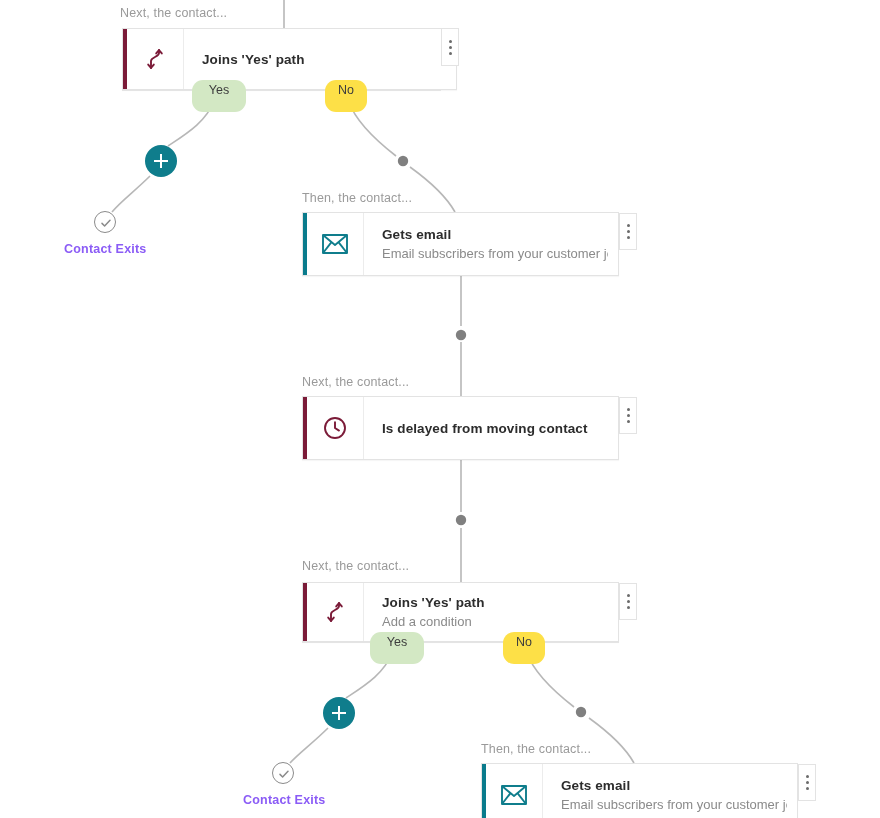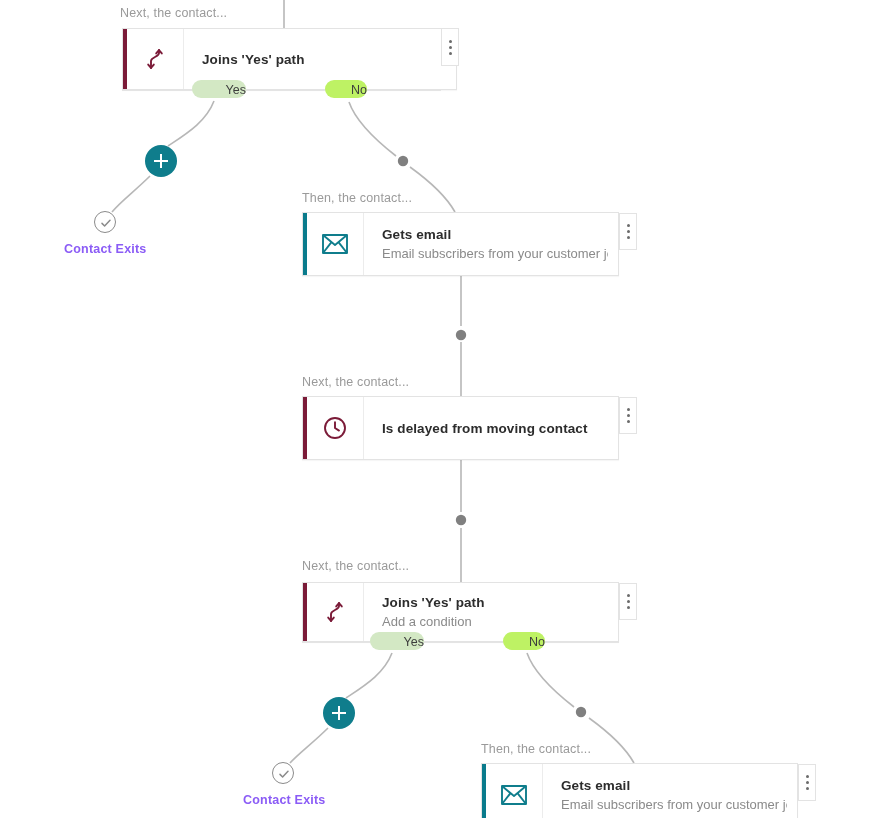--- a/index.html
+++ b/index.html
@@ -105,30 +105,30 @@
     position: absolute;
     font-size: 12.5px;
     color: #9a9a9a;
     letter-spacing: 0.15px;
     white-space: nowrap;
   }
 
   
   .pill {
     position: absolute;
-    height: 18px;
+    height: 32px;
     line-height: 21px;
     border-radius: 11px;
     font-size: 12.5px;
     color: #3d3d3d;
-    text-align: right;
+    text-align: center;
     cursor: pointer;
   }
   .pill-yes { background: #d3e8c4; width: 54px; }
-  .pill-no  { background: #bef264; width: 42px; }
+  .pill-no  { background: #fde047; width: 42px; }
 
   
   .plus {
     position: absolute;
     width: 32px;
     height: 32px;
     border-radius: 50%;
     background: #0f7d8c;
     cursor: pointer;
   }

